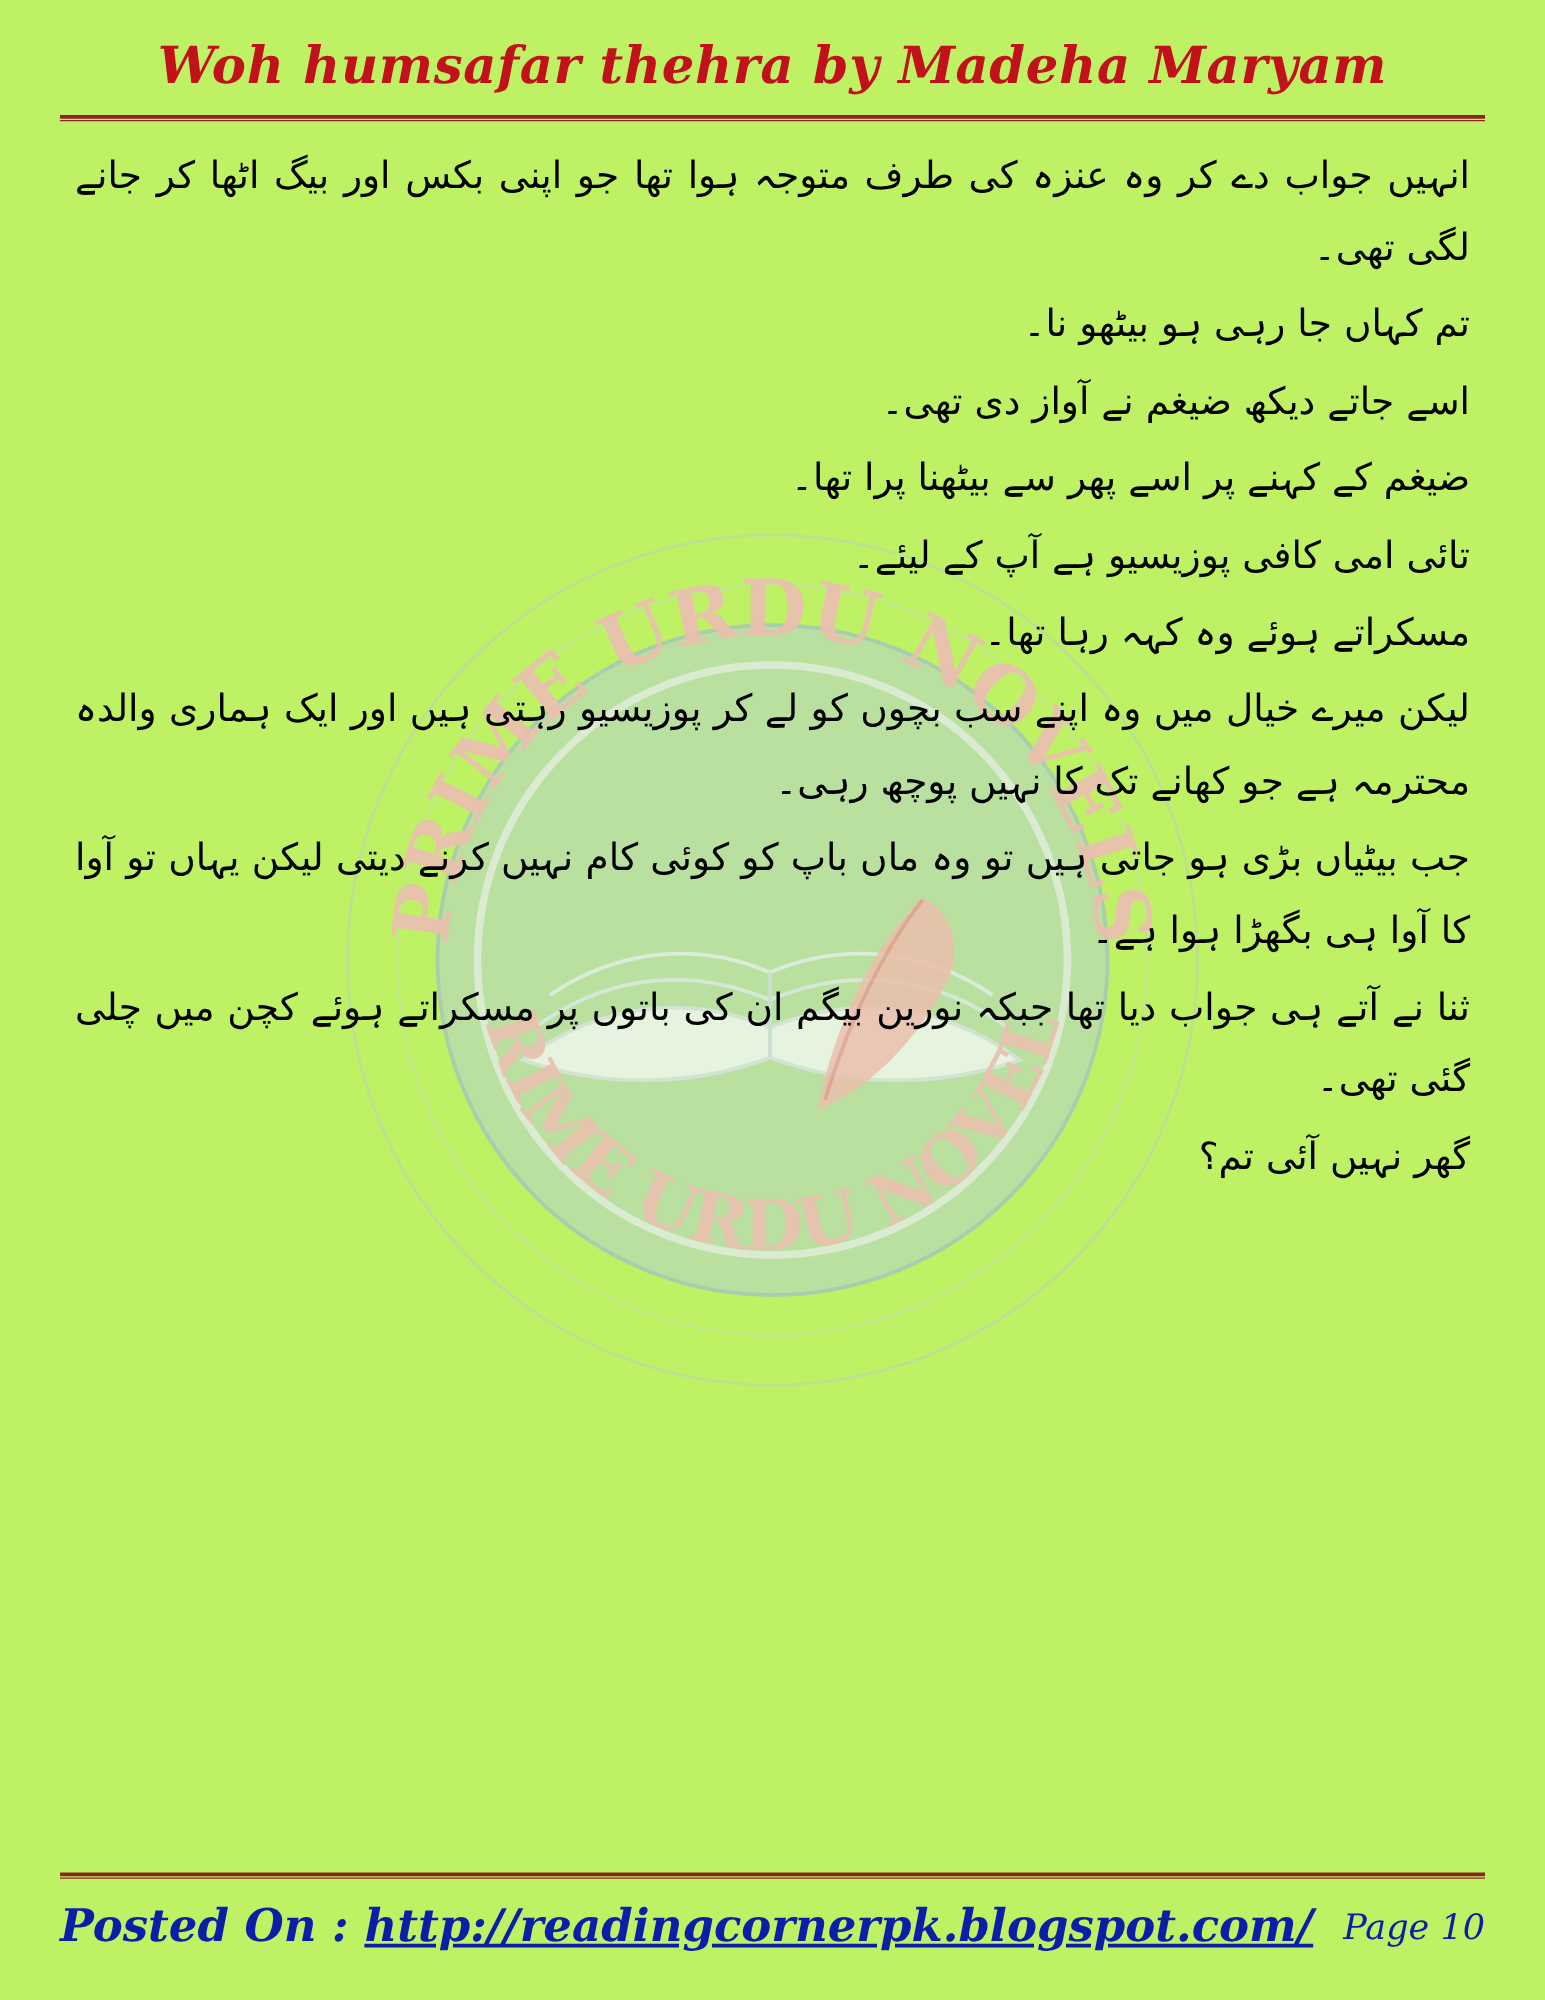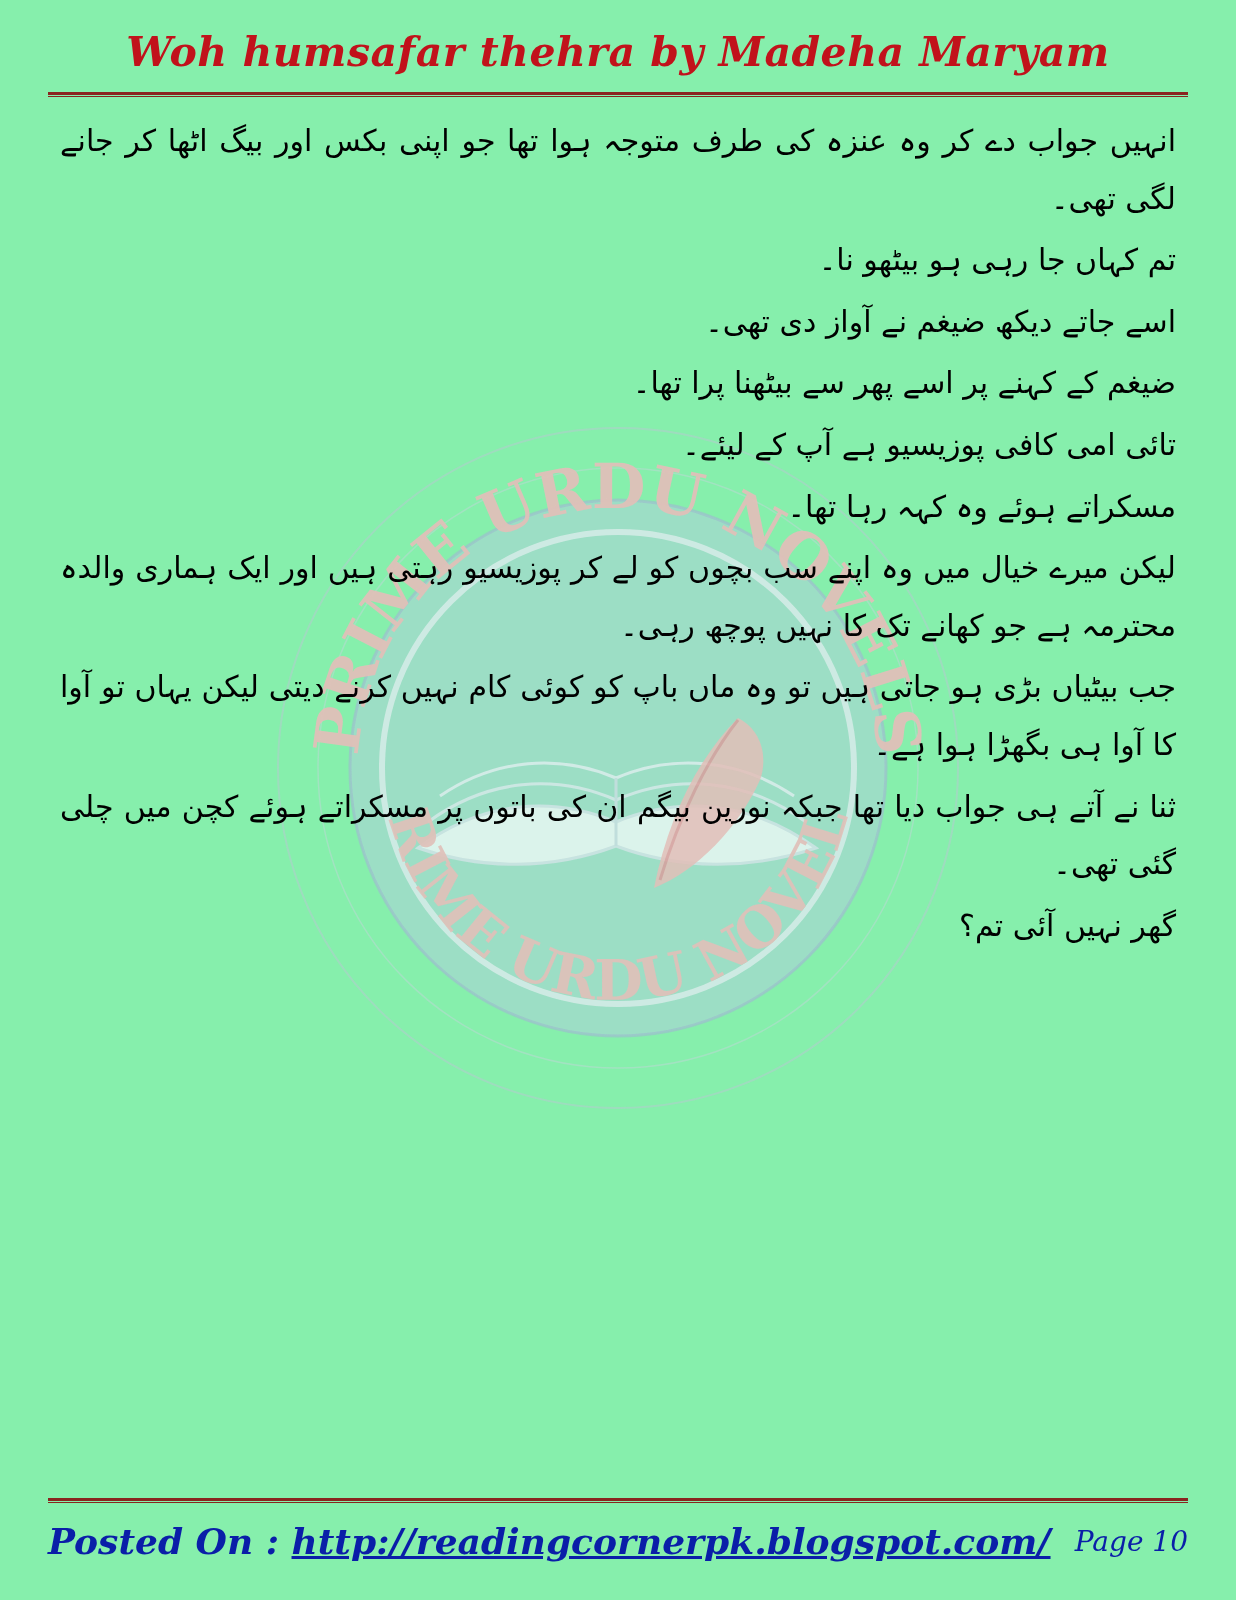--- a/index.html
+++ b/index.html
@@ -13,21 +13,21 @@
     position: relative;
     font-family: "Liberation Serif", serif;
     overflow: hidden;
   }
 
   .page {
     position: absolute;
     inset: 0;
     width: 1236px;
     height: 1600px;
-    background: #86efac;
+    background: #bef264;
     box-sizing: border-box;
   }
 
   
   .header {
     position: absolute;
     left: 48px;
     top: 28px;
     width: 1140px;
     text-align: center;

